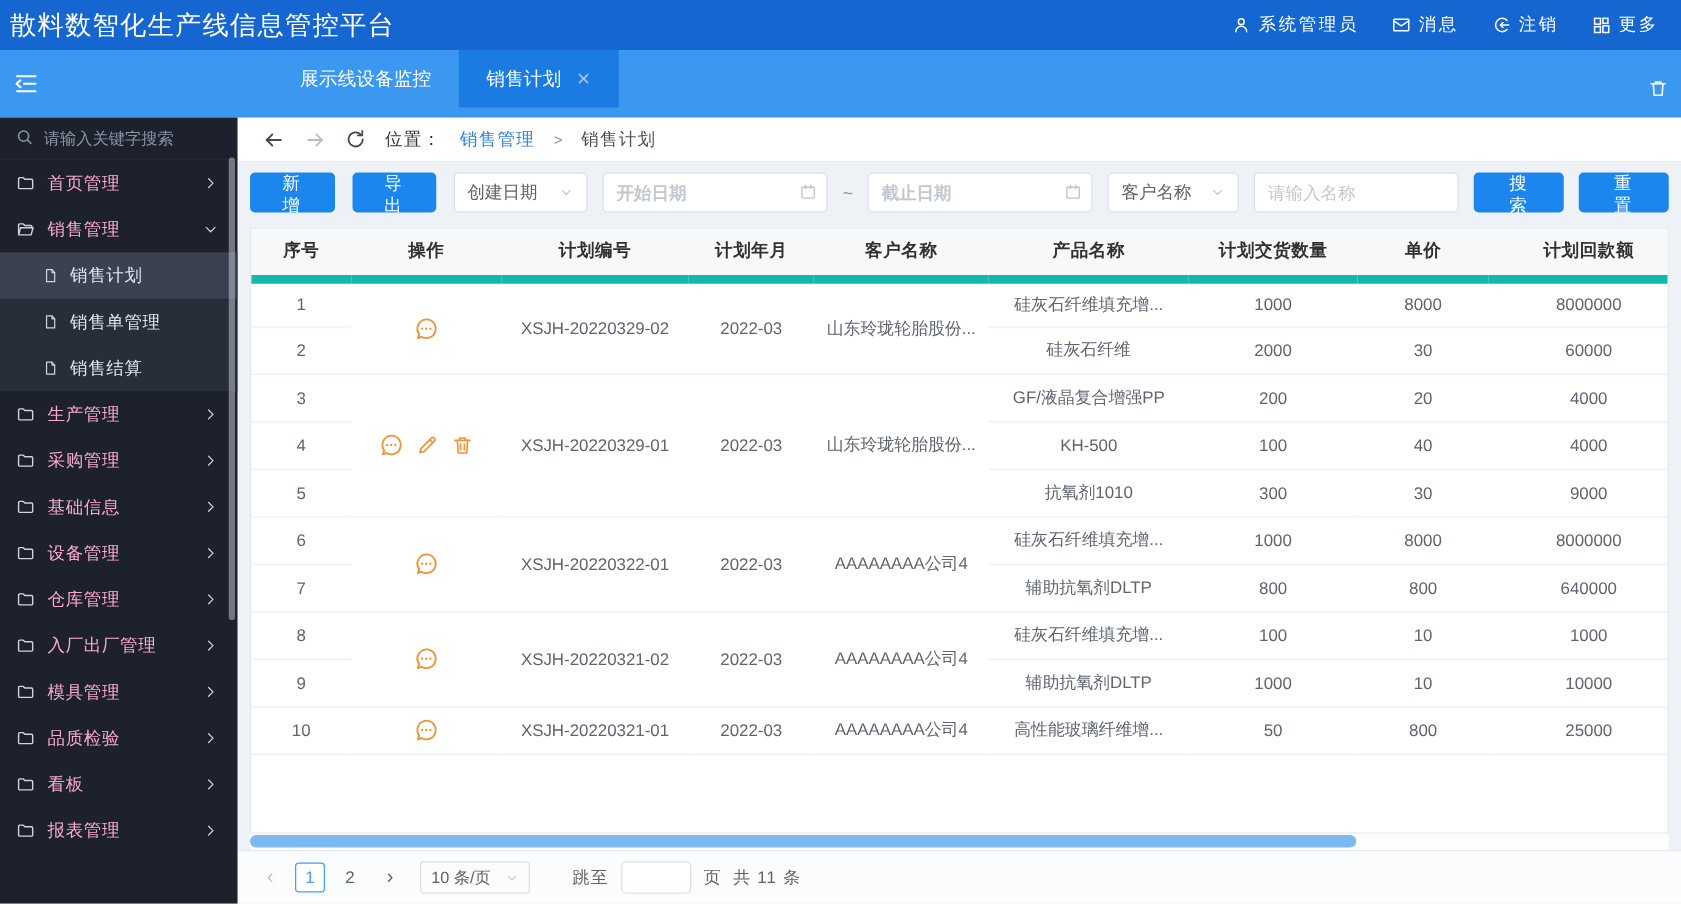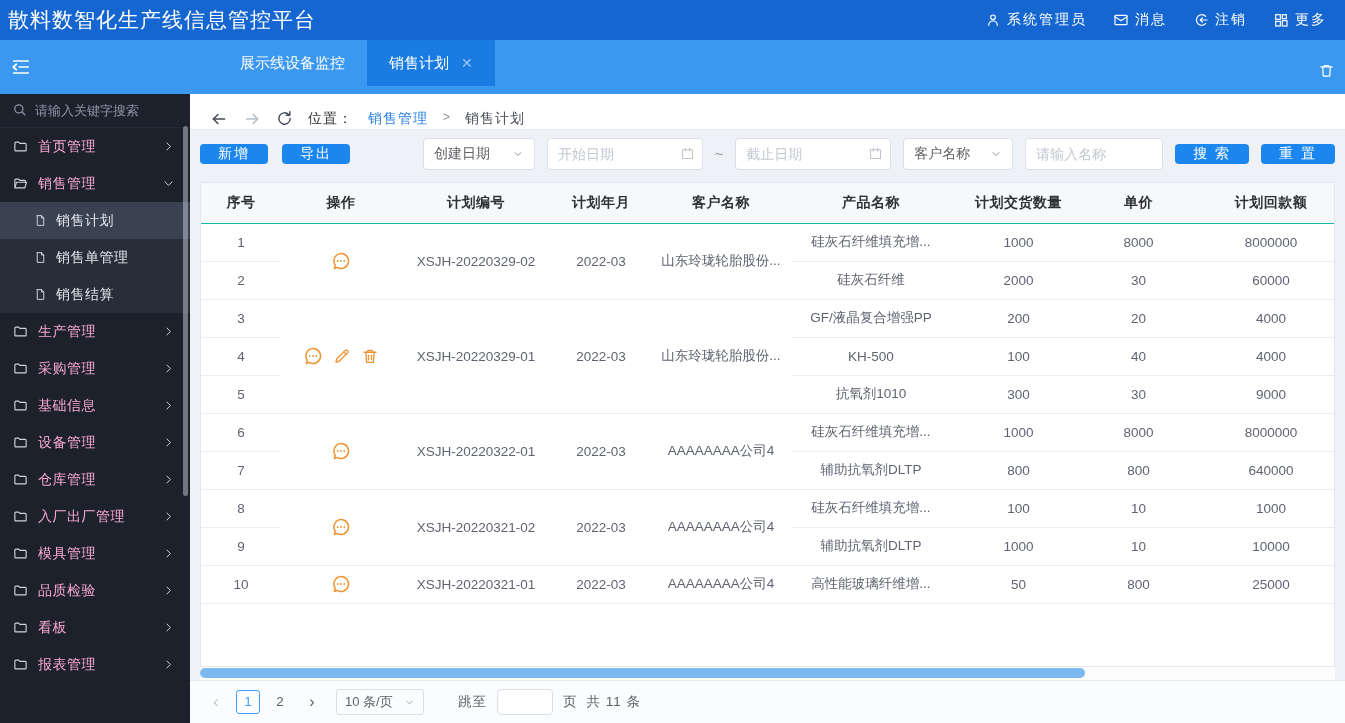--- a/index.html
+++ b/index.html
@@ -43,47 +43,47 @@
   .mi-label { flex:1; font-size:14px; letter-spacing:.5px; }
   .mi-chev { color:#cfd4dd; width:14px; height:14px; }
   .submenu { background:#272d39; }
   .submenu-item { height:37px; display:flex; align-items:center; padding:0 14px 0 34px; color:#e2e6ed; font-size:14px; cursor:pointer; letter-spacing:.5px; }
   .submenu-item.active { background:#3a4150; }
   .submenu-item .mi-icon { width:13px; height:13px; }
   .sidebar-scrollbar { position:absolute; right:2px; top:32px; width:5px; height:370px; background:#b9c0cc; opacity:.55; border-radius:3px; }
 
   
   .main { flex:1; display:flex; flex-direction:column; min-width:0; background:#eef1f6; }
-  .breadcrumb-bar { height:36px; background:#fff; display:flex; align-items:flex-start; gap:15px; padding:16px 20px; flex:none; border-bottom:1px solid #e8ebf0; }
+  .breadcrumb-bar { height:36px; background:#fff; display:flex; align-items:center; gap:15px; padding:16px 20px; flex:none; border-bottom:1px solid #e8ebf0; }
   .nav-ico { color:#444a55; cursor:pointer; display:flex; }
   .nav-ico.dim { color:#b9bec8; }
   .crumb-label { color:#303133; letter-spacing:1px; }
   .crumb-link { color:#2f82e4; cursor:pointer; letter-spacing:1px; }
   .crumb-sep { color:#909399; font-size:12px; }
   .crumb-cur { color:#4a4f58; letter-spacing:1px; }
 
   .toolbar { height:48px; display:flex; align-items:center; padding:0 10px; gap:14px; flex:none; }
-  .btn { height:20px; padding:0 18px; background:#1b87ee; color:#fff; border:none; border-radius:4px; font-size:14px; letter-spacing:2px; cursor:pointer; font-family:inherit; }
+  .btn { height:32px; padding:0 18px; background:#1b87ee; color:#fff; border:none; border-radius:4px; font-size:14px; letter-spacing:2px; cursor:pointer; font-family:inherit; }
   .filters { margin-left:auto; display:flex; align-items:center; gap:12px; }
   .sel { height:32px; background:#fff; border:1px solid #dcdfe6; border-radius:4px; display:flex; align-items:center; padding:0 10px; color:#606266; font-size:14px; cursor:pointer; }
   .sel .sel-chev { margin-left:auto; color:#c0c4cc; display:flex; }
   .sel-date-type { width:112px; }
   .sel-name-type { width:110px; }
   .input-box { position:relative; }
   .input-box input, .plain-input { height:32px; border:1px solid #dcdfe6; border-radius:4px; padding:0 10px; font-size:14px; color:#606266; background:#fff; font-family:inherit; outline:none; }
   .input-box input::placeholder, .plain-input::placeholder { color:#c3c8d0; }
-  .date-input input { width:156px; padding-right:26px; }
+  .date-input input { width:180px; padding-right:26px;font-weight:bold; }
   .cal-ico { position:absolute; right:8px; top:8px; color:#c0c4cc; pointer-events:none; }
   .tilde { color:#909399; }
-  .name-input { width:138px; }
+  .name-input { width:164px; }
 
   
   .table-card { flex:1; margin:4px 10px 0 10px; background:#fff; border:1px solid #e4e7ed; overflow:hidden; min-height:0; position:relative; }
   table { border-collapse:collapse; table-layout:fixed; width:1150px; }
-  th { height:40px; background:#f7f8fa; font-size:14px; font-weight:bold; color:#303133; text-align:center; border-bottom:1px solid #14b8a6; letter-spacing:.5px; }
+  th { height:40px; background:#f7f8fa; font-size:14px; font-weight:bold; color:#303133; text-align:center; border-bottom:7px solid #14b8a6; letter-spacing:.5px; }
   td { height:38px; text-align:center; font-size:13.5px; color:#5f6470; border-bottom:1px solid #ebeef5; vertical-align:middle; padding:0 4px; overflow:hidden; white-space:nowrap; }
   .acts { display:flex; align-items:center; justify-content:center; gap:10px; color:#ef9433; }
   .act { display:flex; cursor:pointer; }
 
   
   .hscroll { height:13px; margin:0 10px; background:#fdfdfd; flex:none; position:relative; }
   .hscroll-thumb { position:absolute; left:0; top:1px; height:10px; width:78%; background:#7cb9f0; border-radius:5px; cursor:pointer; }
   .pagefoot { height:43px; background:#fbfcfd; border-top:1px solid #e6e9ee; display:flex; align-items:center; gap:10px; padding:0 16px; flex:none; color:#606266; font-size:13.5px; }
   .pg-arrow { width:20px; text-align:center; font-size:16px; cursor:pointer; color:#606266; }
   .pg-arrow.disabled { color:#c0c4cc; }

